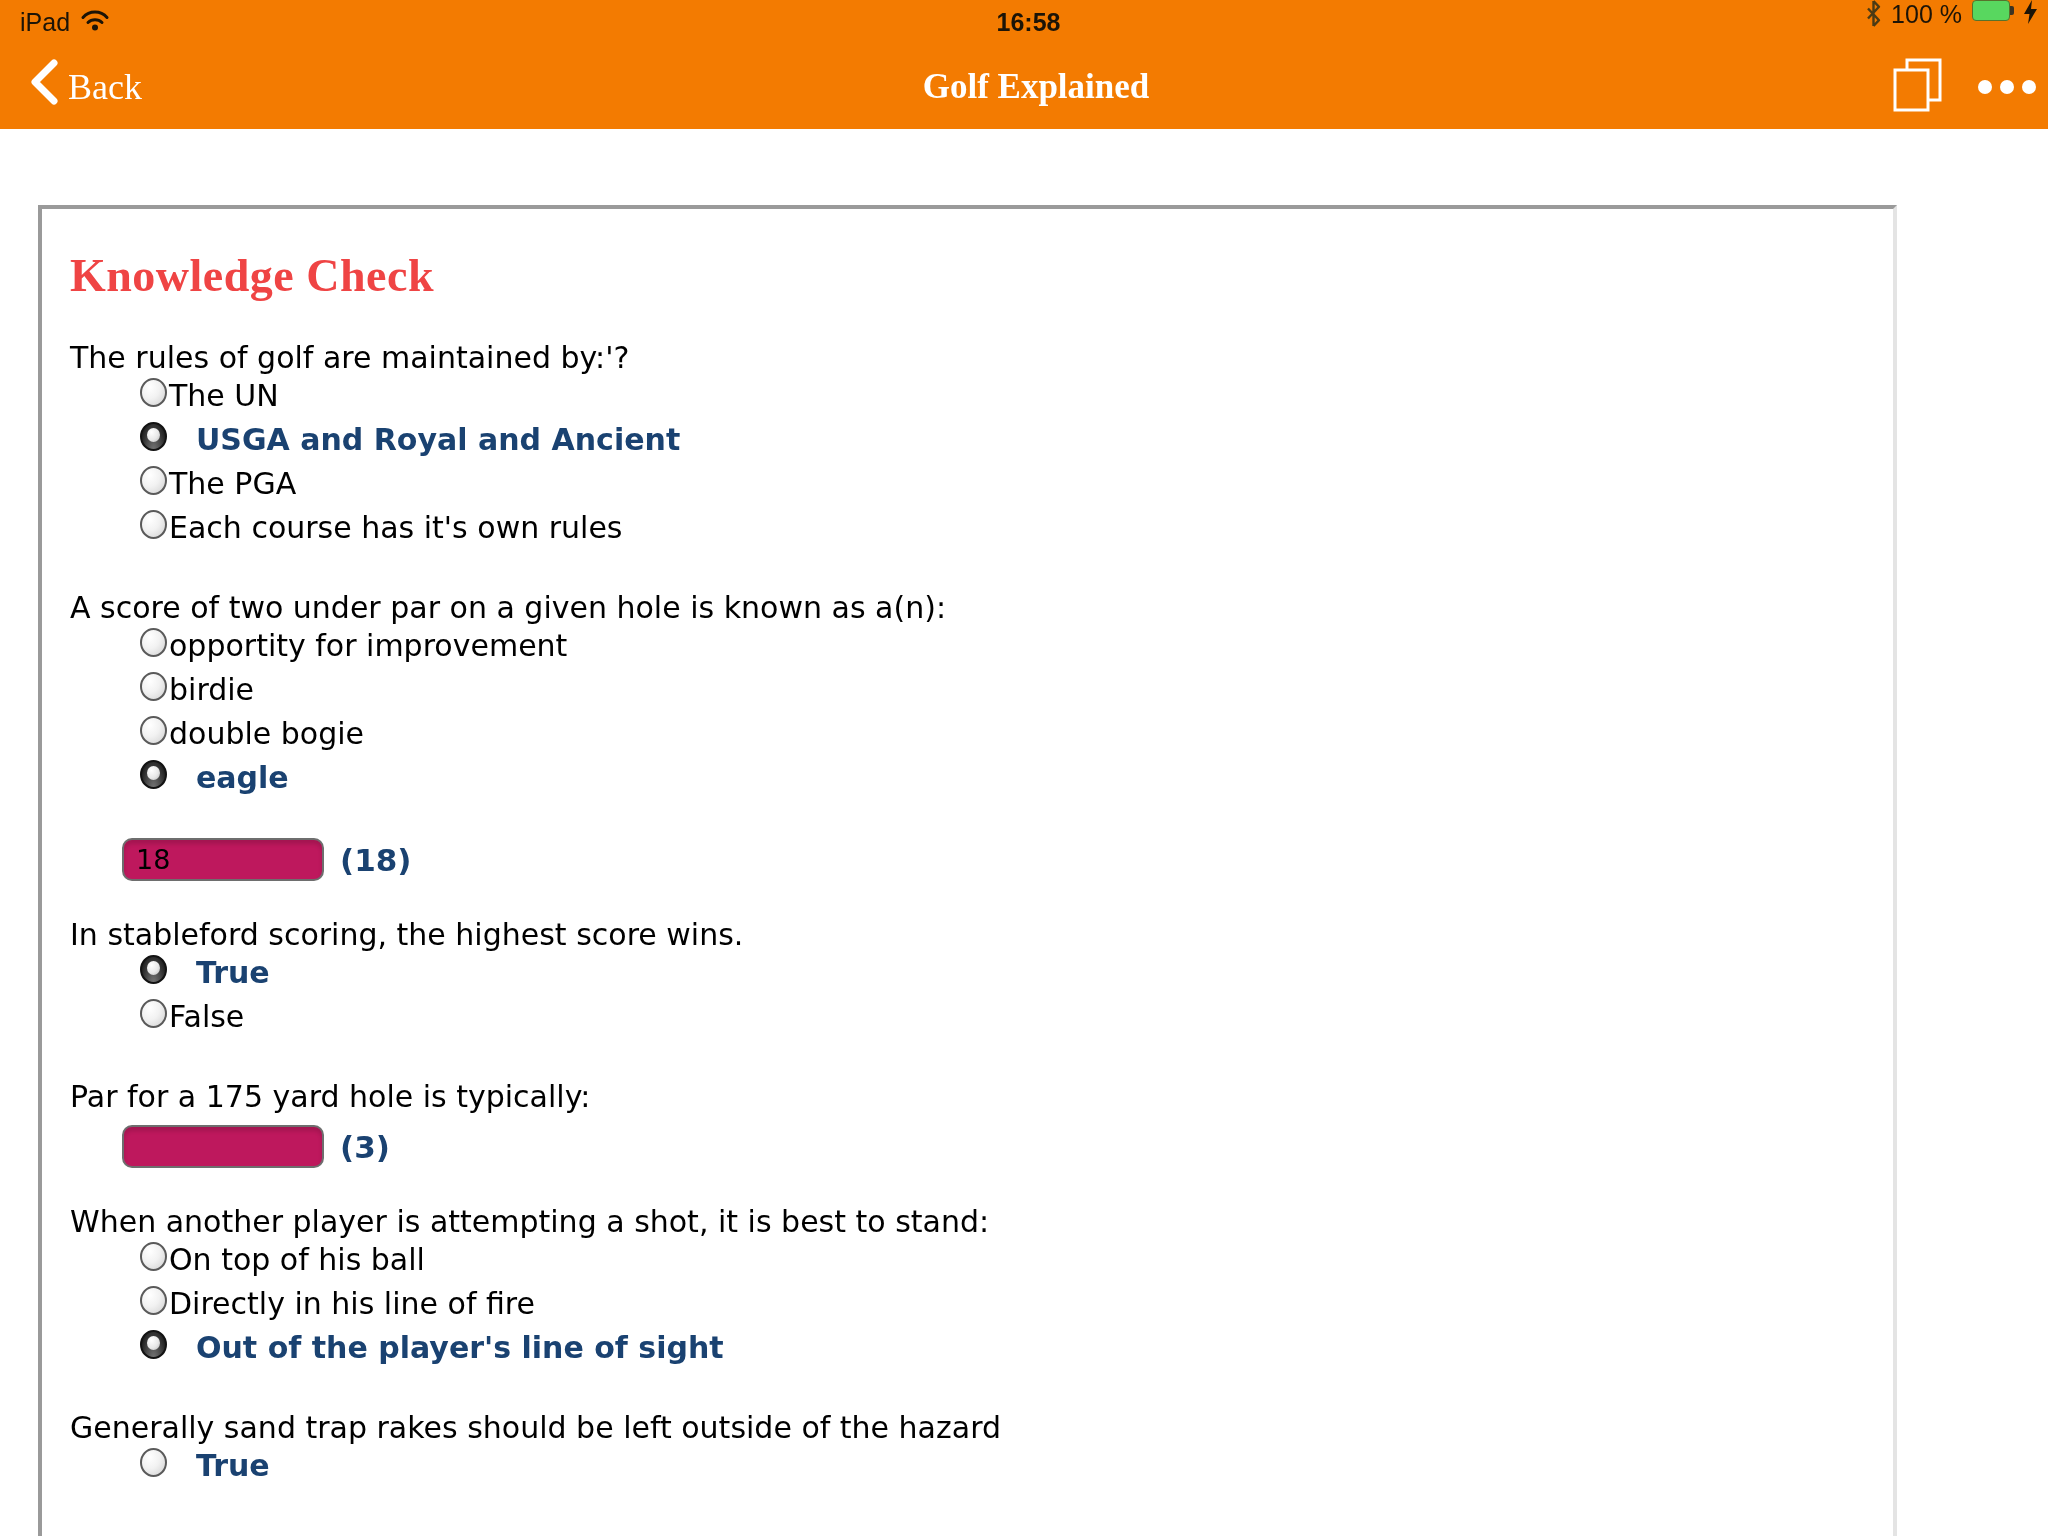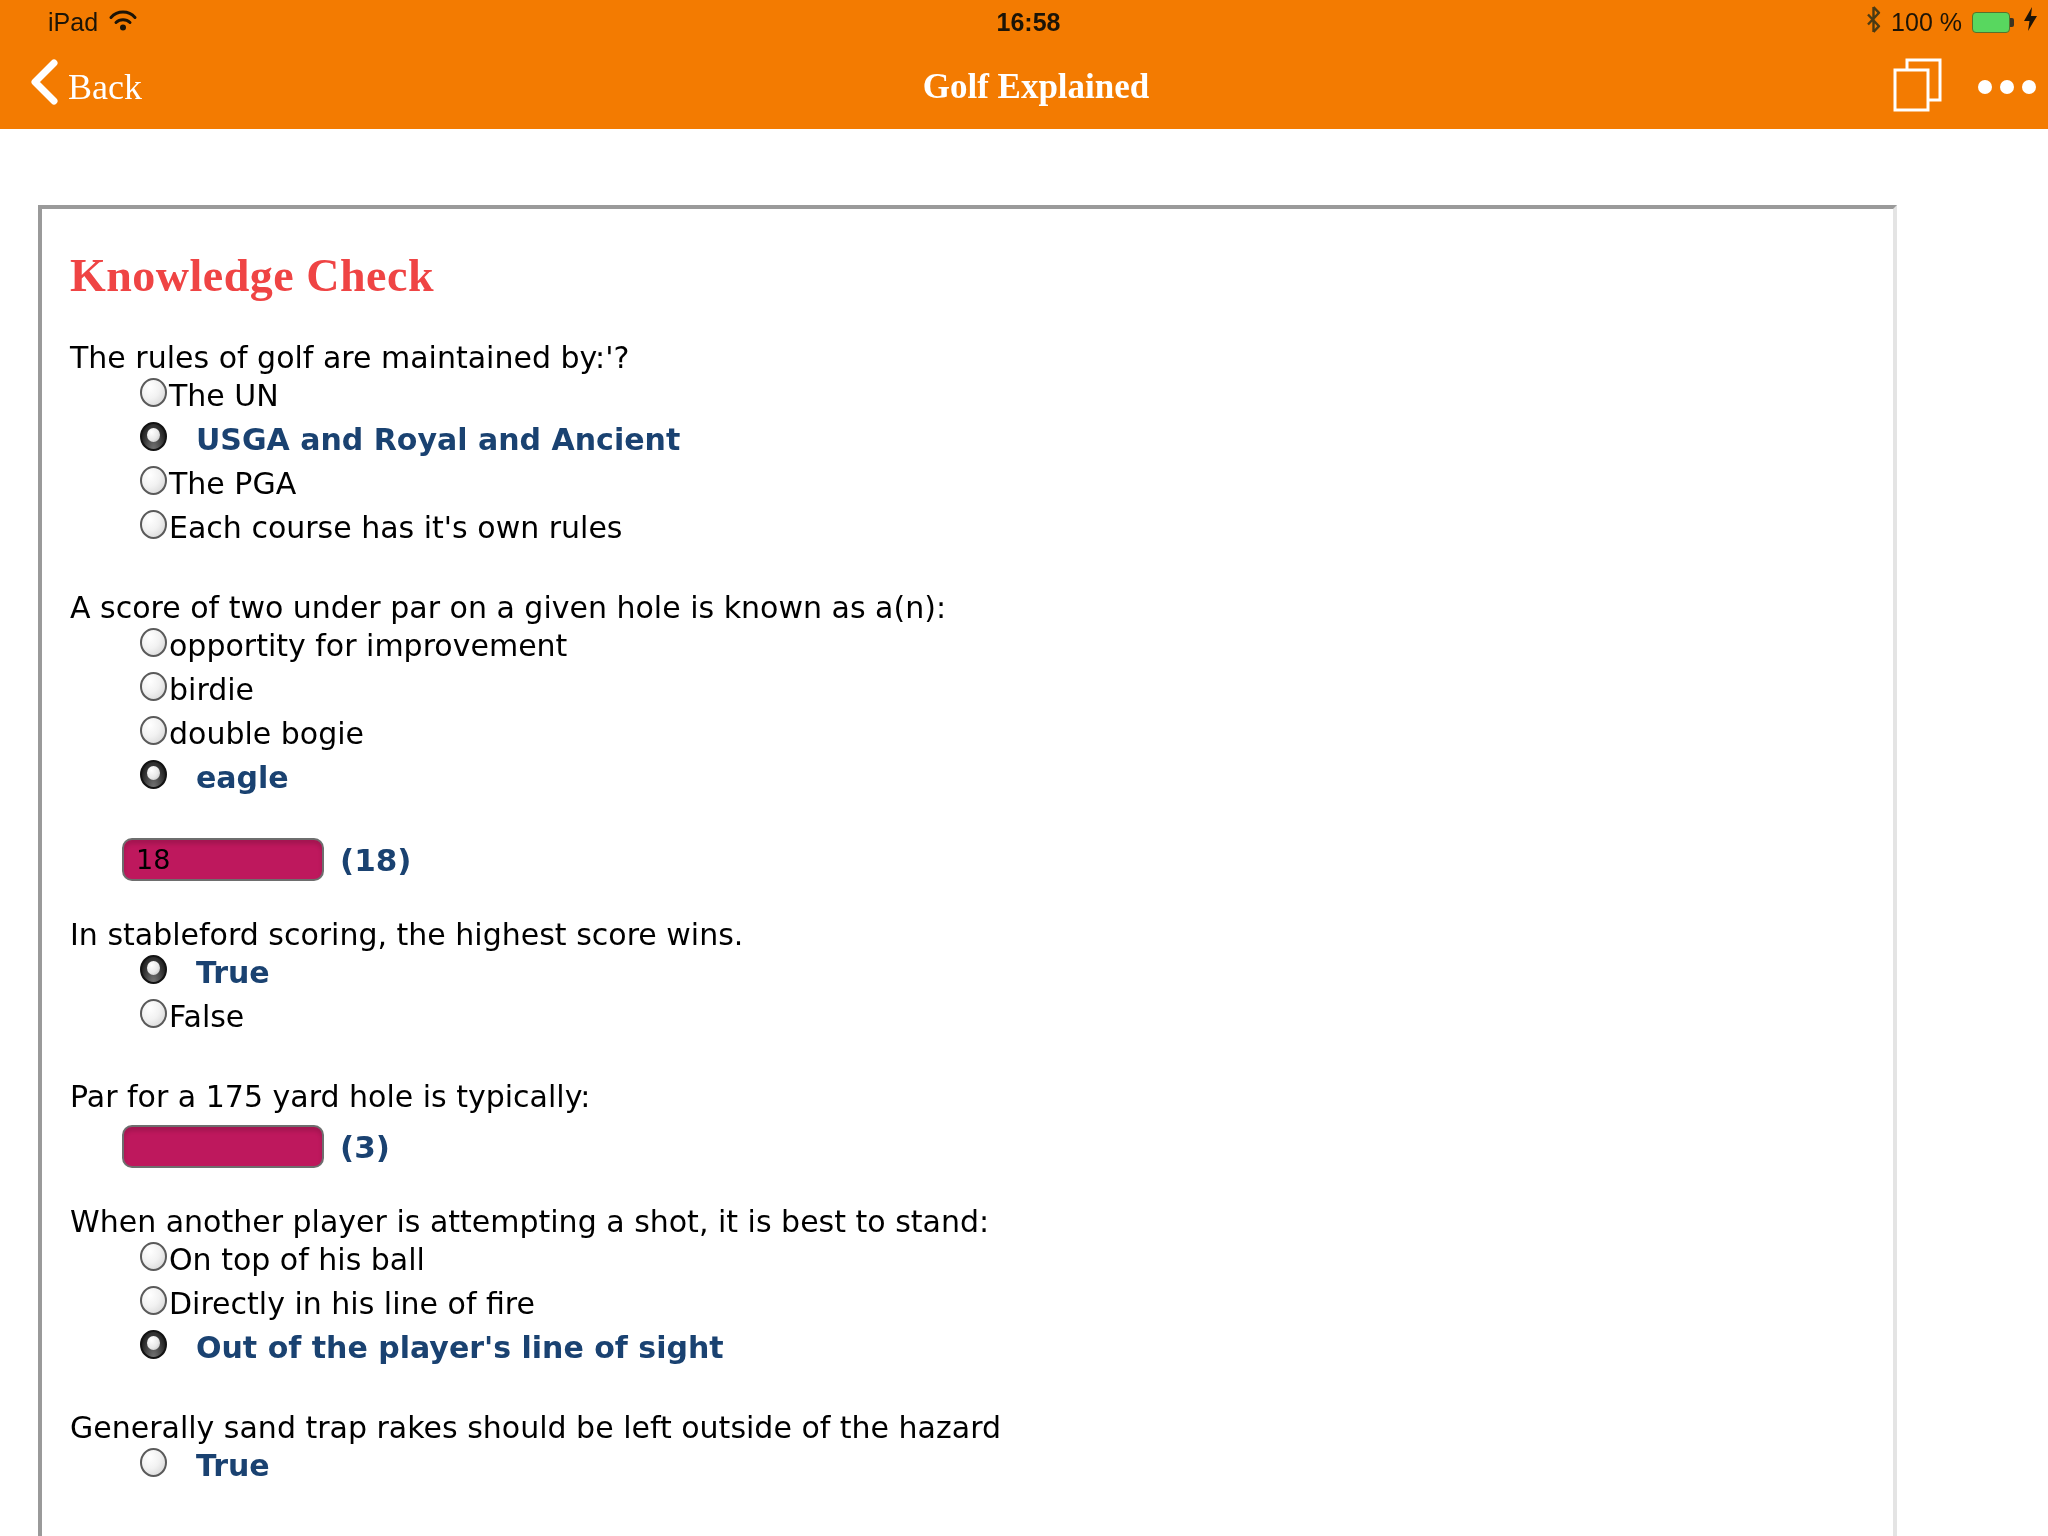--- a/index.html
+++ b/index.html
@@ -5,24 +5,24 @@
   * { margin:0; padding:0; box-sizing:border-box; }
   html,body { width:2048px; height:1536px; overflow:hidden; background:#ffffff;
               font-family:"DejaVu Sans", sans-serif; }
 
   
   .topbars { position:absolute; left:0; top:0; width:2048px; height:129px;
              background:#F37B01; color:#fff; }
   .status-bar { position:absolute; left:0; top:0; width:100%; height:44px;
                 display:flex; align-items:center;
                 font-family:"Liberation Sans", sans-serif; font-size:25px; color:#1c1407; }
-  .sb-left { position:absolute; left:20px; top:0; height:44px; display:flex; align-items:center; gap:10px;margin-left:28px; }
+  .sb-left { position:absolute; left:20px; top:0; height:44px; display:flex; align-items:center; gap:10px; }
   .sb-center { position:absolute; left:0; top:0; width:100%; height:44px;
                display:flex; align-items:center; justify-content:center; font-weight:bold;padding-left:9px; }
-  .sb-right { position:absolute; right:10px; top:0; height:44px; display:flex; align-items:center; gap:10px; }
+  .sb-right { position:absolute; right:10px; top:0; height:44px; display:flex; gap:10px; }
   .battery { position:relative; width:42px; height:21px; }
   .battery .body { position:absolute; left:0; top:0; width:38px; height:21px;
                    background:#58D75F; border:1px solid #57722c; border-radius:4px; }
   .battery .nub { position:absolute; right:0px; top:6px; width:4px; height:9px;
                   background:#3d3322; border-radius:0 2px 2px 0; }
 
   .nav-bar { position:absolute; left:12px; top:44px; width:100%; height:85px;
              font-family:Liberation Serif, serif; }
   .back-btn { position:absolute; left:18px; top:0; height:85px; display:flex;
               align-items:center; gap:10px; color:#fff; font-size:36px; cursor:pointer; }

